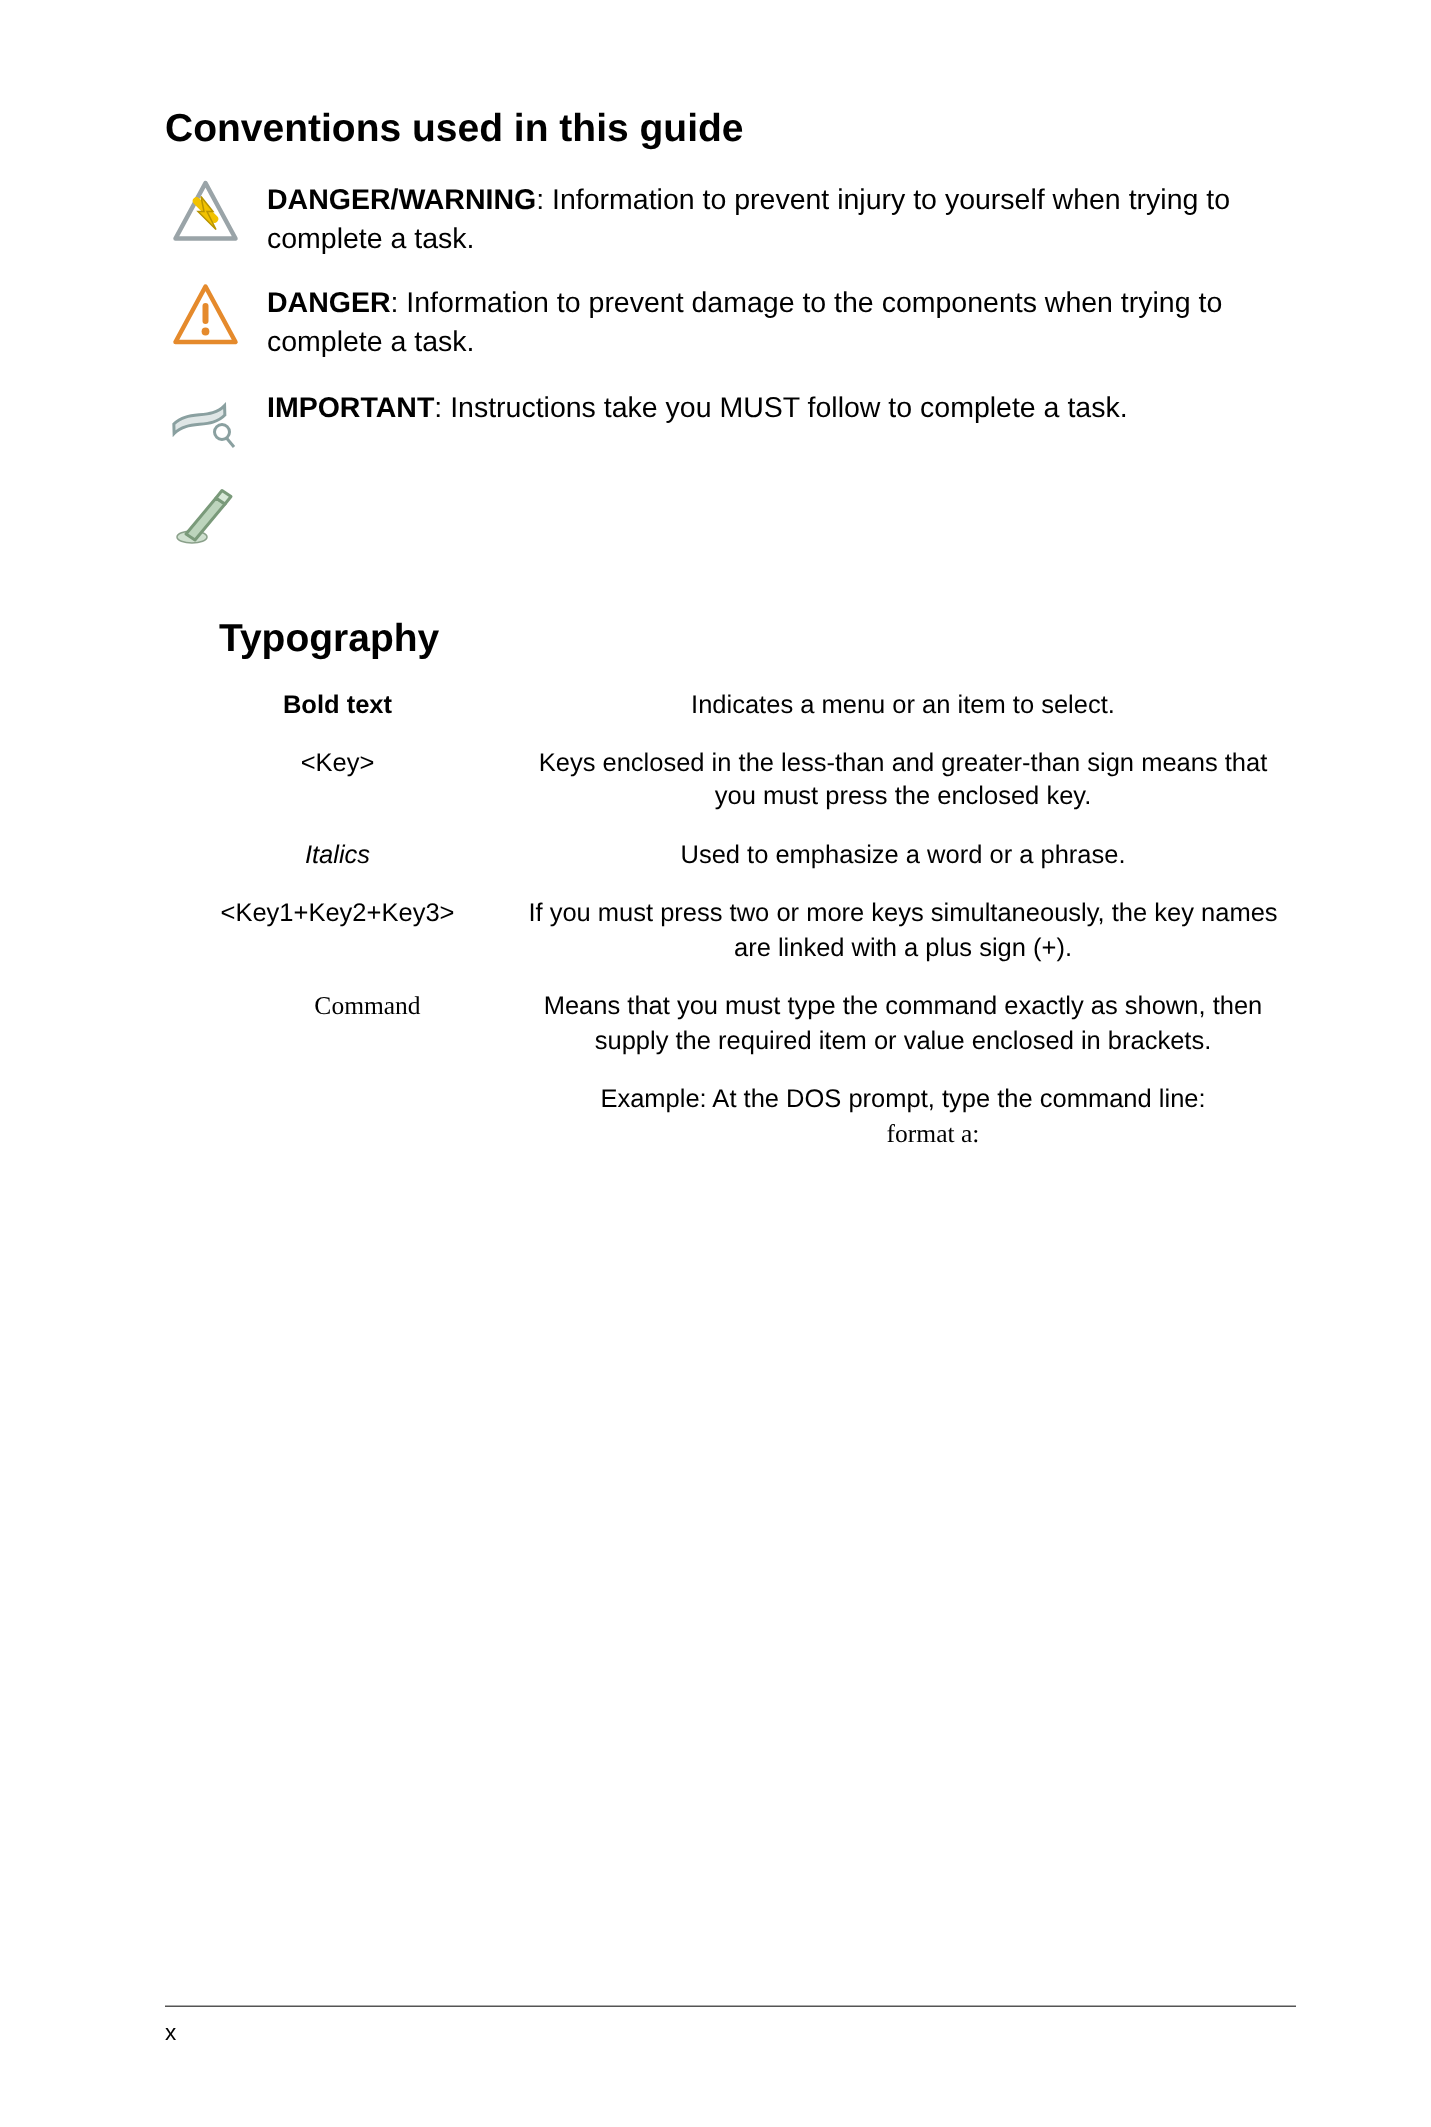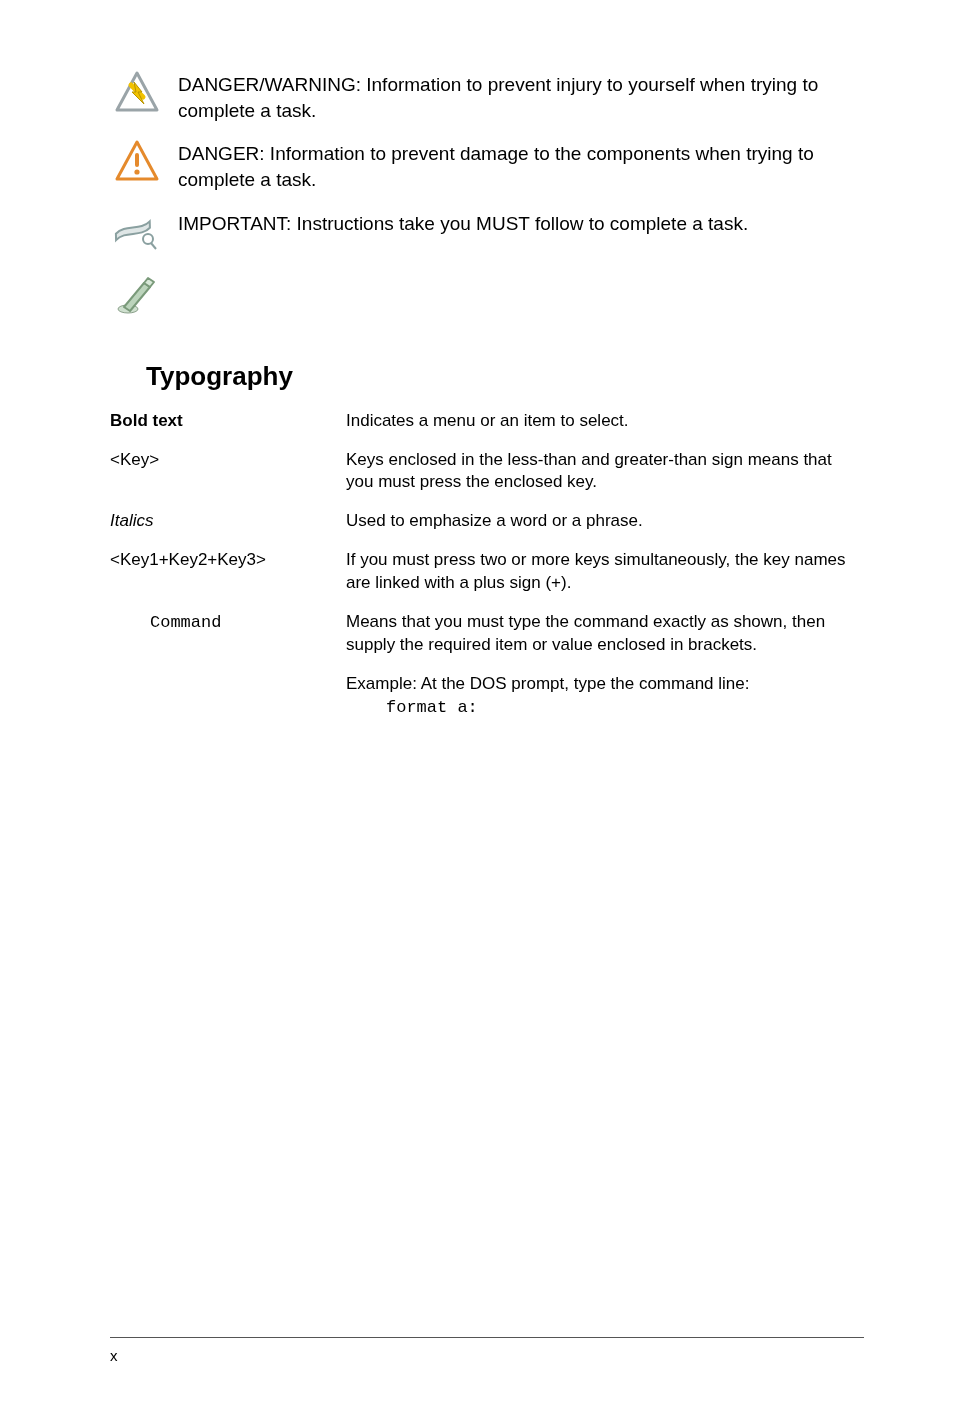--- a/index.html
+++ b/index.html
@@ -40,48 +40,49 @@
     margin-right: 18px;
     display: flex;
     align-items: center;
     justify-content: center;
   }
   .admon-text {
     font-size: 19px;
     line-height: 1.35;
     padding-top: 2px;
   }
-  .admon-text b { font-weight: normal; }
+  .admon-text b { font-weight: bold; }
 
   .typo-heading {
     font-size: 26px;
     font-weight: bold;
     margin-top: 44px;
     margin-bottom: 10px;
     margin-left: 36px;
   }
   table.typo {
     width: 100%;
     border-collapse: collapse;
     font-size: 17px;
+    text-align: center;
   }
   table.typo td {
     vertical-align: top;
     padding: 8px 6px 8px 0;
     line-height: 1.35;
   }
   table.typo td.term {
     width: 230px;
   }
   .indent {
     padding-left: 26px;
     display: block;
   }
   code.cmd {
-    font-family: Liberation Mono, monospace;
+    font-family: Liberation Serif, serif;
     font-size: 17px;
     margin-left: 40px;
   }
   .page-num {
     position: absolute;
     left: 110px;
     bottom: 54px;
     font-size: 15px;
   }
   .footer-rule {
@@ -90,20 +91,21 @@
     right: 90px;
     bottom: 80px;
     border-top: 1px solid #555;
   }
 </style>
 </head>
 <body>
 
 <div class="page">
 
+  <div class="h1">Conventions used in this guide</div>
 
 
   <div>
 
     <div class="admon-block">
       <div class="admon-icon">
         <svg viewBox="0 0 46 46" width="46" height="46">
           <polygon points="23,3 43,40 3,40" fill="none" stroke="#9aa4a8" stroke-width="3" stroke-linejoin="round"></polygon>
           <polyline points="17,15 29,27" stroke="#f2c200" stroke-width="5" fill="none" stroke-linecap="round"></polyline>
           <polyline points="29,15 17,27" stroke="#f2c200" stroke-width="0" fill="none"></polyline>

